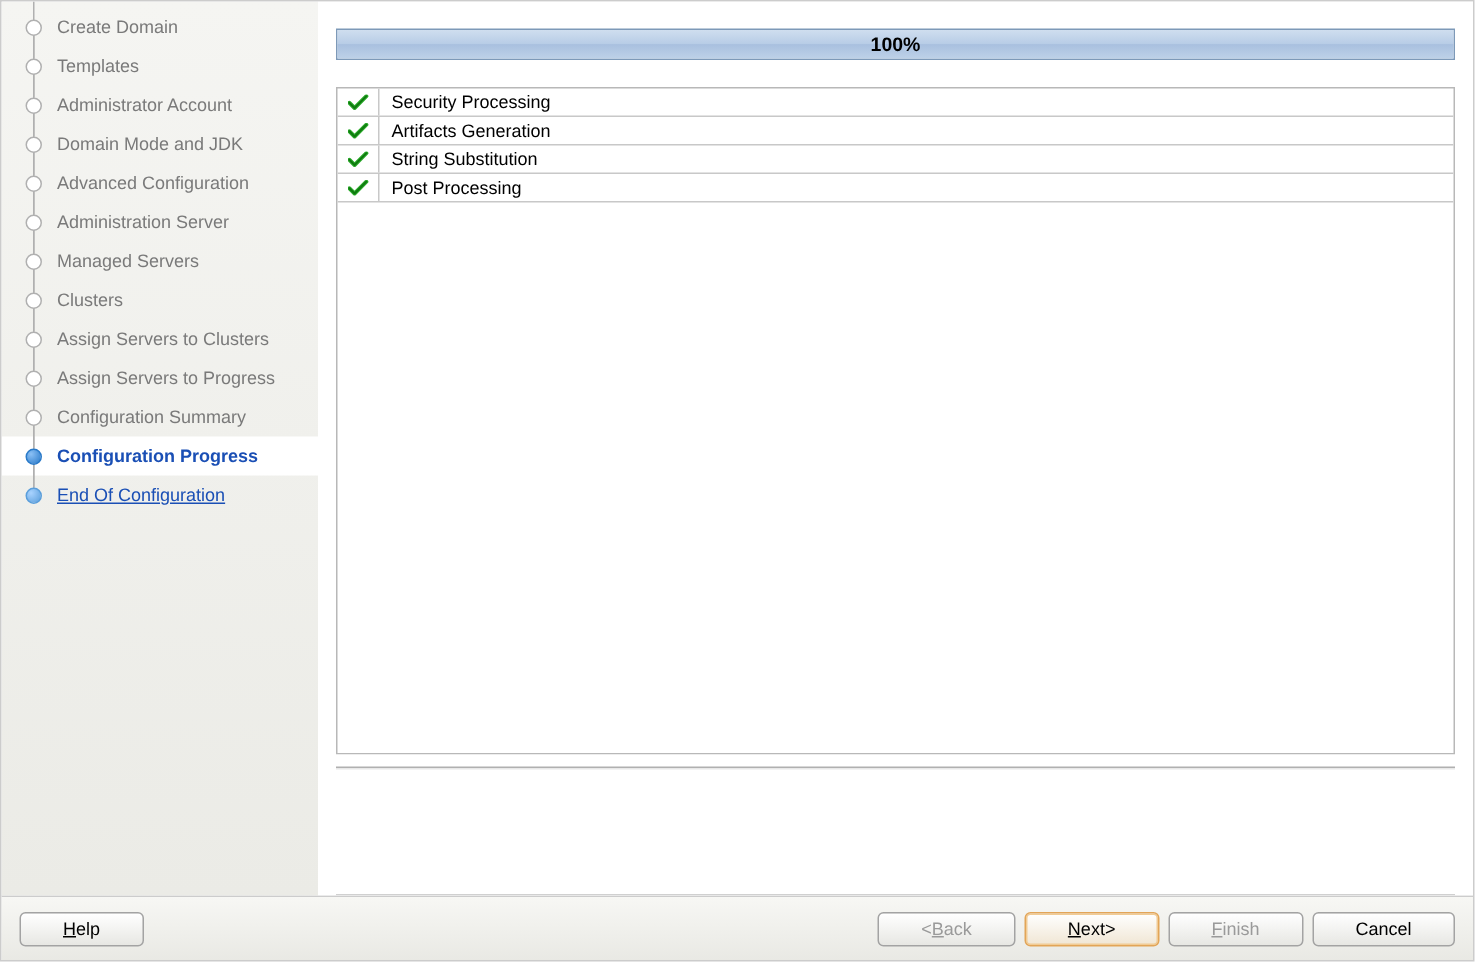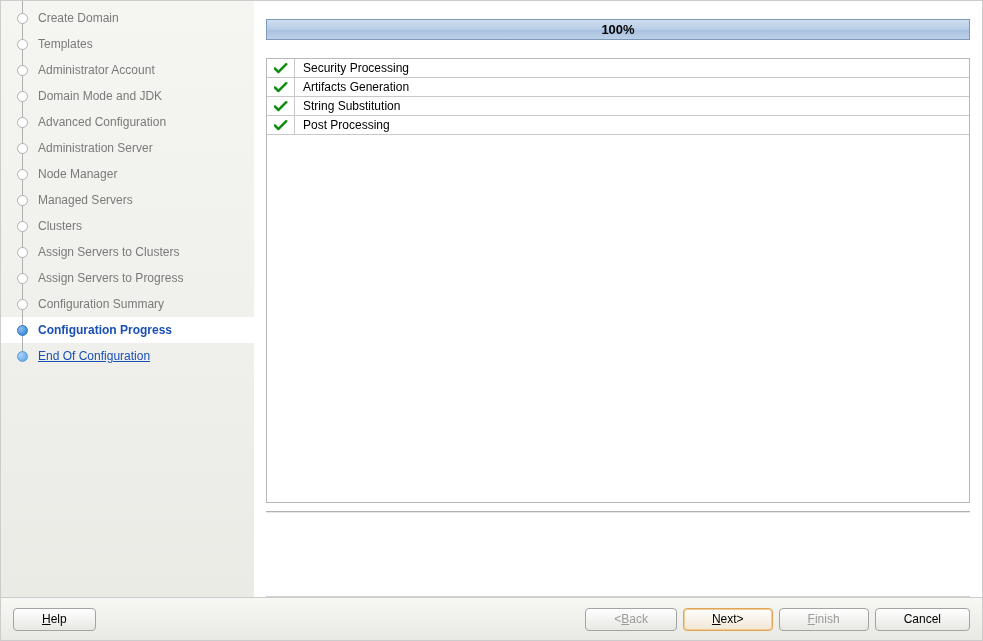--- a/index.html
+++ b/index.html
@@ -13,21 +13,21 @@
       flex-direction: column;
       overflow: hidden;
       border: 1px solid #cccccc;
     }
     .main-area {
       display: flex;
       flex: 1;
       overflow: hidden;
     }
     .sidebar {
-      width: 253px;
+      width: 211px;
       background: linear-gradient(to bottom, #f5f5f2, #ebebe6);
       padding: 0;
       position: relative;
       overflow: hidden;
     }
     .sidebar-list {
       list-style: none;
       padding: 4px 0 0 0;
     }
     .sidebar-item {
@@ -244,24 +244,20 @@
           <span class="node"></span>
           <span>Domain Mode and JDK</span>
         </li>
         <li class="sidebar-item">
           <span class="node"></span>
           <span>Advanced Configuration</span>
         </li>
         <li class="sidebar-item">
           <span class="node"></span>
           <span>Administration Server</span>
-        </li>
-        <li class="sidebar-item">
-          <span class="node"></span>
-          <span>Node Manager</span>
         </li>
         <li class="sidebar-item">
           <span class="node"></span>
           <span>Managed Servers</span>
         </li>
         <li class="sidebar-item">
           <span class="node"></span>
           <span>Clusters</span>
         </li>
         <li class="sidebar-item">

